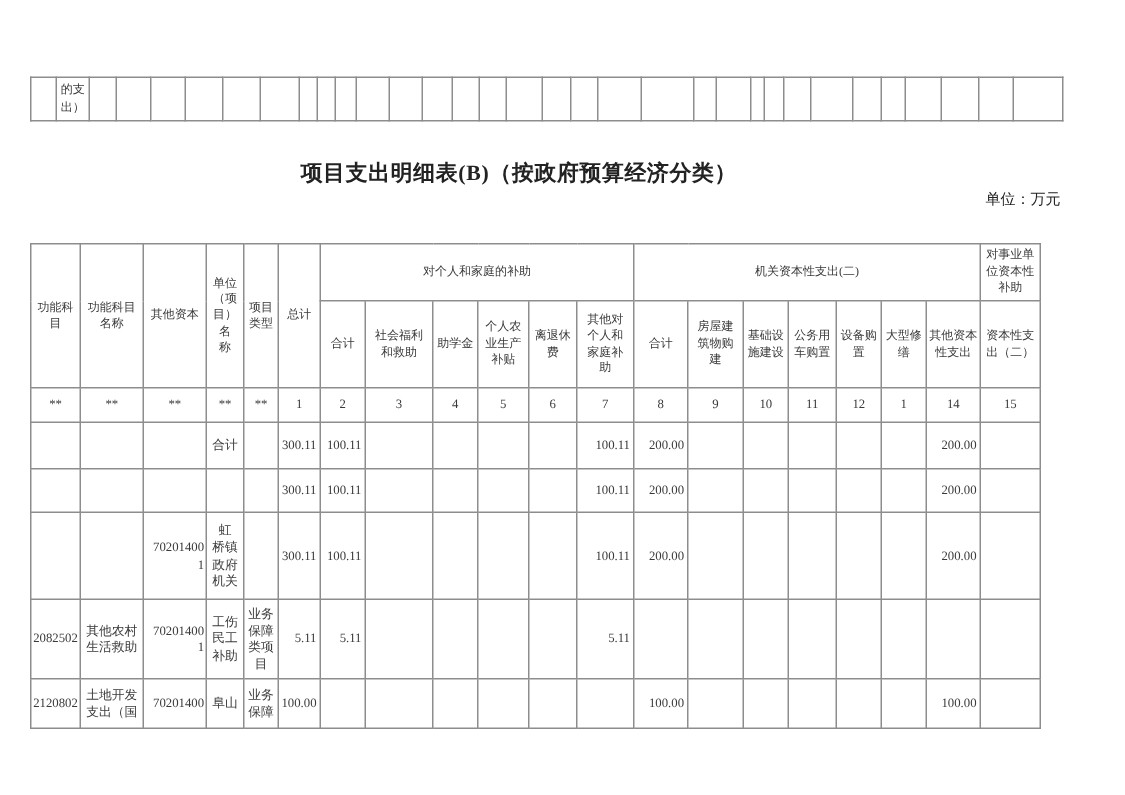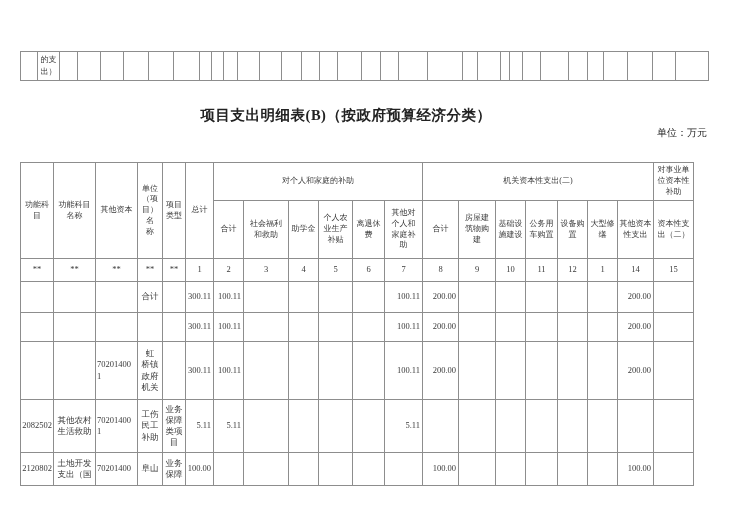--- a/index.html
+++ b/index.html
@@ -46,21 +46,21 @@
   .main td{font-size:8.5px;line-height:1.3;}
   tr.gh{height:38px;}
   tr.sh{height:58px;}
   tr.ch{height:23px;}
   .main tbody tr:nth-of-type(1){height:31px;}
   .main tbody tr:nth-of-type(2){height:29px;}
   .main tbody tr:nth-of-type(3){height:58px;}
   .main tbody tr:nth-of-type(4){height:53px;}
   .main tbody tr:nth-of-type(5){height:33px;}
   tr.dr td:nth-child(n+6){text-align:right;padding-right:2px;}
-  tr.dr td:nth-child(3){text-align:left;padding-left:1px;}
+  tr.dr td:nth-child(3){text-align:right;padding-left:1px;}
 </style>
 </head>
 <body>
 
 <div class="page">
 
   <table class="frag">
     <colgroup>
       <col style="width:17px">
         <col style="width:22px">

